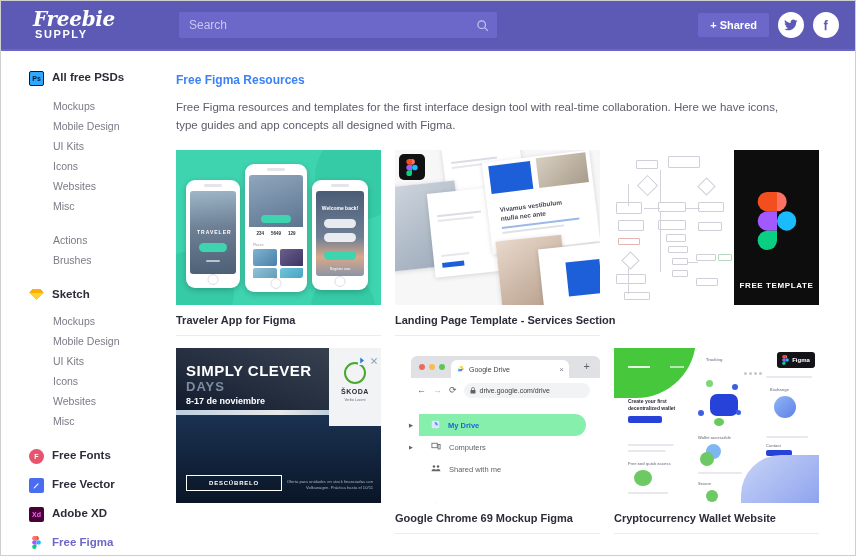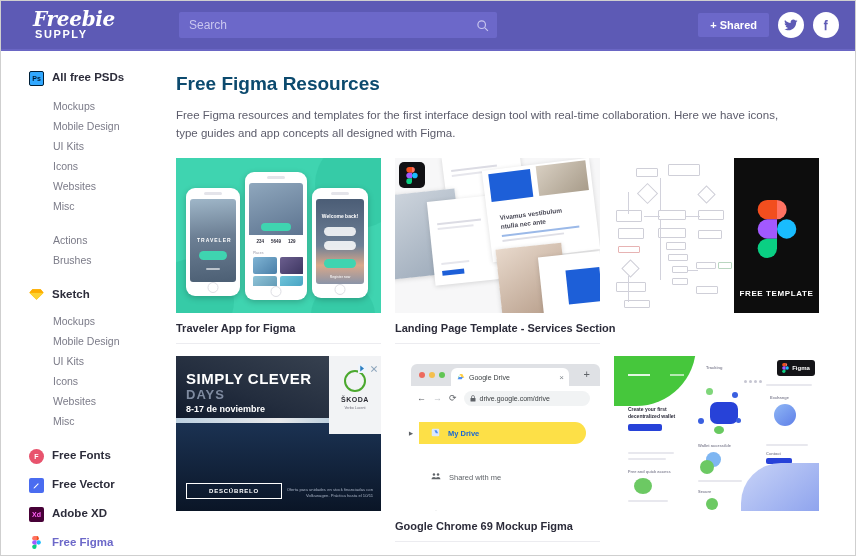--- a/index.html
+++ b/index.html
@@ -127,23 +127,23 @@
   .ic-vector { background: #4a6cf0; }
   .ic-xd { background: #470137; color: #ff61f6; }
 
   
   .main {
     flex: 1;
     padding: 22px 26px 0 0;
     overflow: hidden;
   }
   .page-title {
-    font-size: 19px;
+    font-size: 12px;
     font-weight: bold;
-    color: #0c4a6e;
+    color: #3b82f6;
     margin-bottom: 11px;
   }
   .page-desc {
     font-size: 11.5px;
     color: #5c5c6b;
     line-height: 18px;
     max-width: 620px;
     margin-bottom: 16px;
   }
   .grid {
@@ -217,21 +217,21 @@
   .t5 { background:#ffffff; position:relative; }
   .chrome-top { position:absolute; left:16px; right:0; top:8px; height:22px; background:#dfe1e5; border-radius:6px 6px 0 0; }
   .dot { width:6px; height:6px; border-radius:50%; position:absolute; top:8px; }
   .ctab {
     position:absolute; left:40px; top:4px; height:18px; width:118px;
     background:#fff; border-radius:6px 6px 0 0; display:flex; align-items:center; gap:4px; padding-left:6px;
   }
   .omni { position:absolute; left:16px; right:0; top:30px; height:24px; background:#fff; display:flex; align-items:center; gap:7px; padding-left:6px; }
   .omnibox { flex:1; height:15px; background:#f1f3f4; border-radius:8px; display:flex; align-items:center; gap:4px; padding-left:6px; margin-right:10px; }
   .drow { position:absolute; left:24px; right:14px; height:22px; display:flex; align-items:center; gap:8px; font-size:7.5px; color:#5f6368; padding-left:12px; }
-  .drow.sel { background:#fde047; border-radius:0 11px 11px 0; color:#1967d2; font-weight:bold;text-align:center; }
+  .drow.sel { background:#86efac; border-radius:0 11px 11px 0; color:#1967d2; font-weight:bold;text-align:center; }
 
   
   .t6 { background:#ffffff; position:relative; overflow:hidden; }
   .cgreen { position:absolute; left:-10px; top:-12px; width:92px; height:62px; background:#46c73c; border-radius:0 0 60px 0; }
   .cblob { position:absolute; border-radius:50%; }
   .cbtn { position:absolute; background:#2742d8; border-radius:2px; }
   .ctext { position:absolute; font-size:5px; font-weight:bold; color:#2b2b3a; line-height:7px; }
   .cline { position:absolute; background:#e8e8ee; height:2px; border-radius:1px; }
 </style>
 </head>
@@ -551,20 +551,30 @@
           <div class="drow sel" style="top:66px;">
             <span style="position:absolute;left:-10px;font-size:5px;color:#5f6368;">▶</span>
             <span>
               <svg width="9" height="9" viewBox="0 0 24 24">
                   <rect x="2" y="2" width="20" height="20" rx="3" fill="#dbe8fd"></rect>
                   <path d="M9 6h6l4 8h-6z" fill="#4e8ef7"></path>
                 </svg>
             </span>
             <span>My Drive</span>
           </div>
+          <div class="drow" style="top:88px;">
+            <span style="position:absolute;left:-10px;font-size:5px;color:#5f6368;">▶</span>
+            <span>
+              <svg width="10" height="9" viewBox="0 0 24 22" fill="none" stroke="#5f6368" stroke-width="2">
+                  <rect x="2" y="3" width="13" height="11"></rect>
+                  <rect x="17" y="6" width="5" height="11"></rect>
+                </svg>
+            </span>
+            <span>Computers</span>
+          </div>
           <div class="drow" style="top:110px;">
             <span>
               <svg width="10" height="9" viewBox="0 0 24 22" fill="#5f6368">
                   <circle cx="7" cy="6" r="3"></circle>
                   <circle cx="17" cy="6" r="3"></circle>
                   <path d="M1 18c0-4 3-6 6-6s6 2 6 6zM11 18c0-4 3-6 6-6s6 2 6 6z"></path>
                 </svg>
             </span>
             <span>Shared with me</span>
           </div>
@@ -630,17 +640,18 @@
             <svg width="7" height="10" viewBox="0 0 12 18">
               <circle cx="9" cy="9" r="3" fill="#19bcfe"></circle>
               <path d="M3 0h3v6H3a3 3 0 010-6z" fill="#f24e1e"></path>
               <path d="M3 6h3v6H3a3 3 0 010-6z" fill="#a259ff"></path>
               <path d="M3 12h3v3a3 3 0 11-3-3z" fill="#0acf83"></path>
               <path d="M6 0a3 3 0 010 6V0z" fill="#ff7262"></path>
             </svg>
             <span style="color:#fff;font-size:6px;font-weight:bold;">Figma</span>
           </div>
         </div>
+        <div class="card-title">Cryptocurrency Wallet Website</div>
       </div>
 
     </div>
   </div>
 </div>
 
 </body></html>

